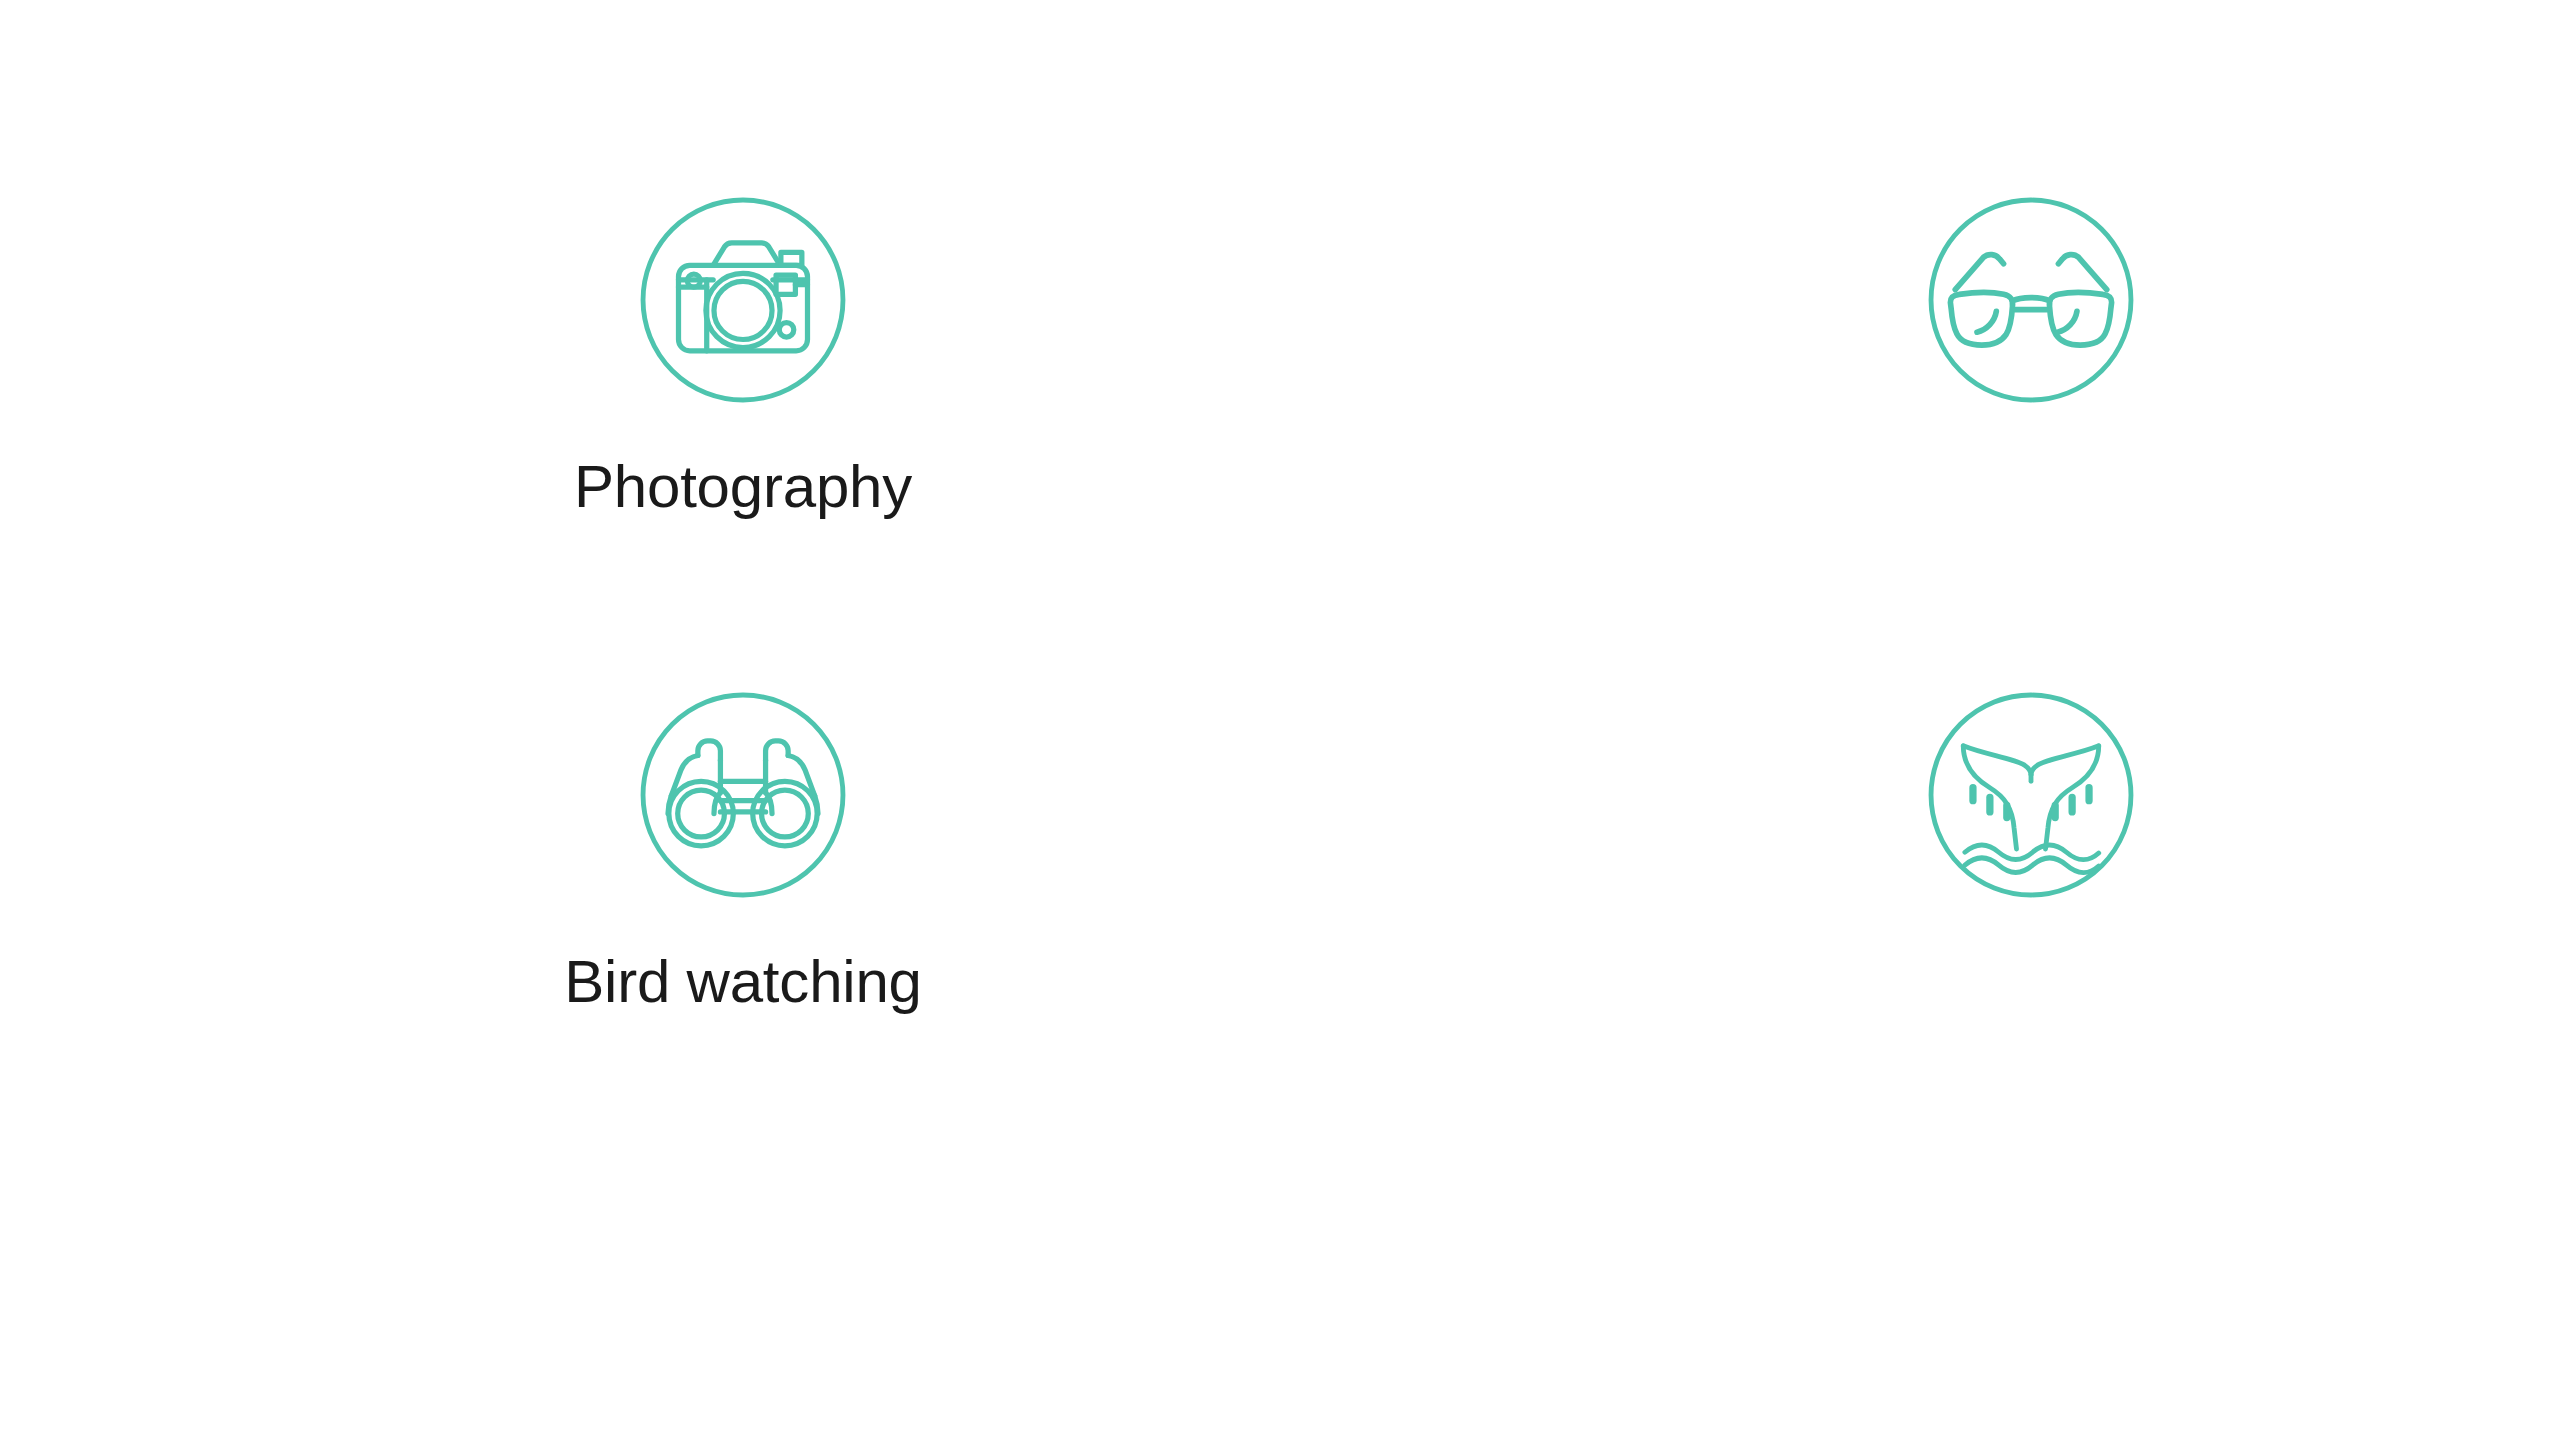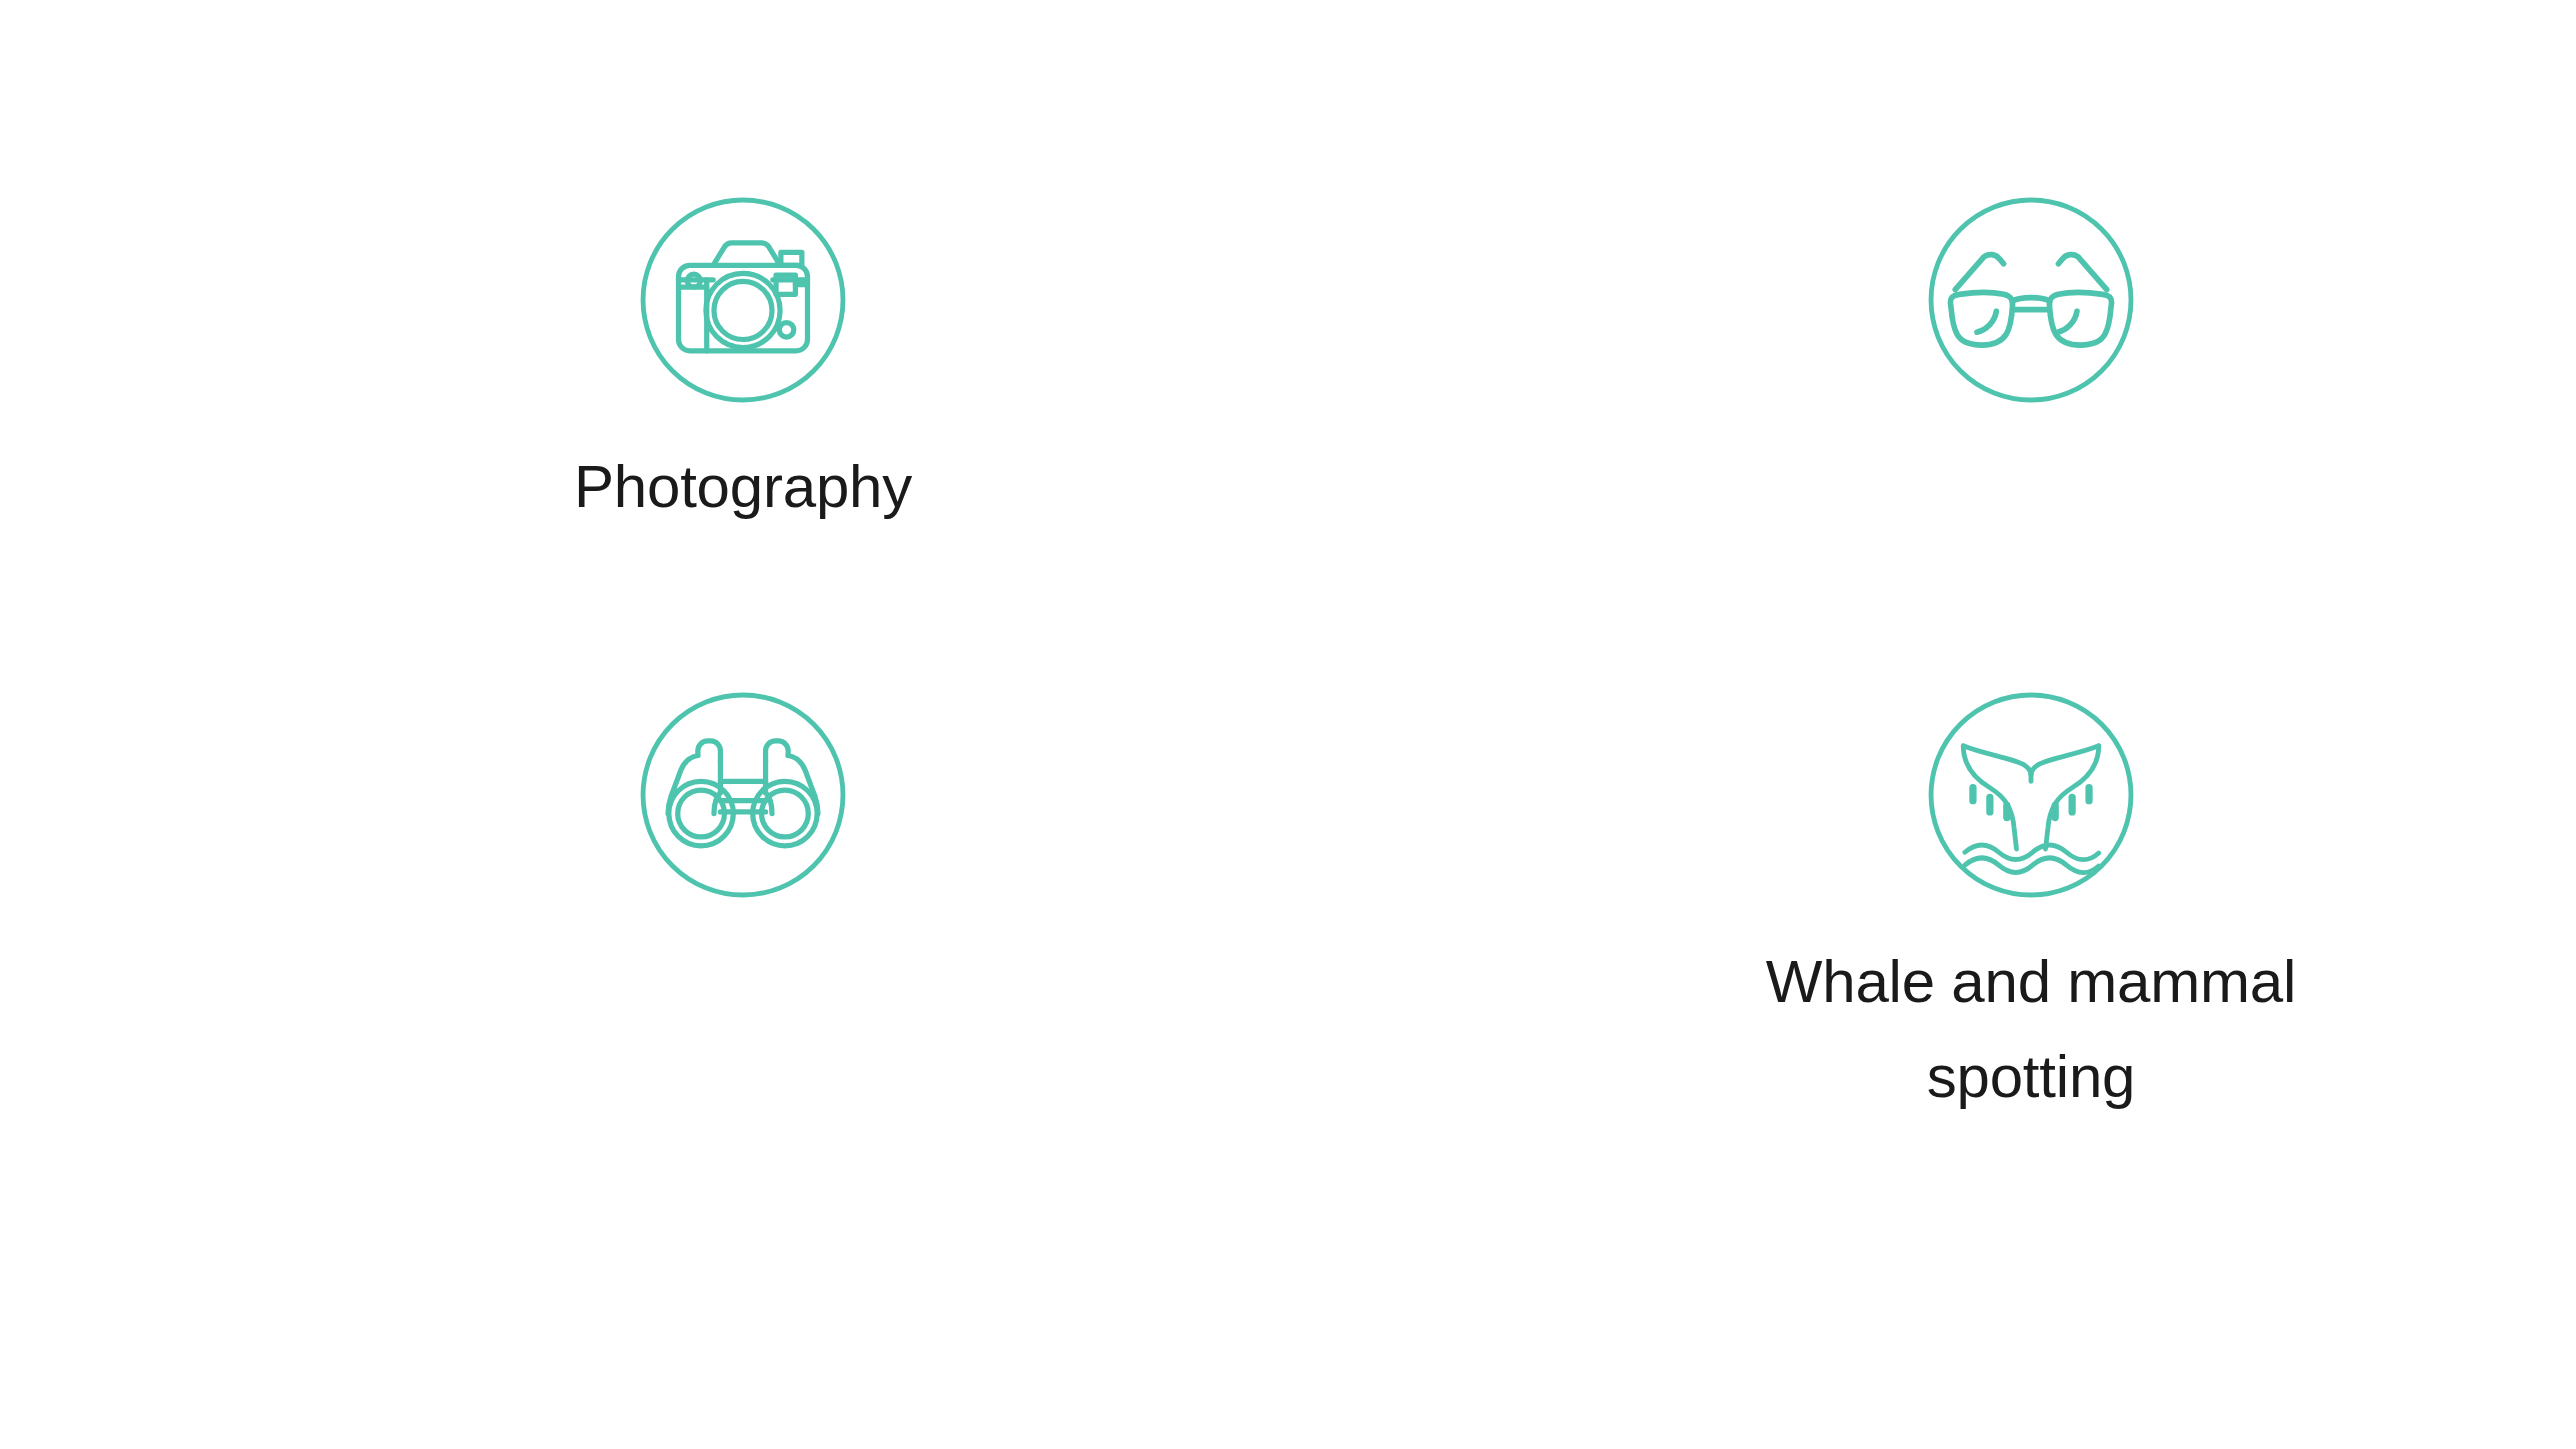--- a/index.html
+++ b/index.html
@@ -178,20 +178,21 @@
               <circle cx="181" cy="152" r="29"></circle>
               <path d="M218 130 C221 138 222 145 222 152"></path>
               <path d="M157 126 C162 131 165 141 165 152"></path>
 
               <path d="M101 112 L157 112"></path>
               <path d="M101 136 L157 136"></path>
               <path d="M101 150 L157 150"></path>
             </g>
           </svg>
         </span>
+        <div class="caption">Bird watching</div>
       </div>
     </div>
 
     <div class="cell col-right row-bottom">
       <div class="cell-inner">
         <span class="icon-badge">
           <svg viewBox="0 0 258 258" width="208" height="208" xmlns="http://www.w3.org/2000/svg">
             <circle cx="129" cy="129" r="124" fill="none" stroke="#4ec4ae" stroke-width="6"></circle>
             <g fill="none" stroke="#4ec4ae" stroke-width="6" stroke-linecap="round" stroke-linejoin="round">
 
@@ -209,20 +210,18 @@
               <path d="M57 120 L57 136" stroke-width="9"></path>
               <path d="M78 132 L78 150" stroke-width="9"></path>
               <path d="M99 142 L99 157" stroke-width="9"></path>
 
               <path d="M201 120 L201 136" stroke-width="9"></path>
               <path d="M180 132 L180 150" stroke-width="9"></path>
               <path d="M159 142 L159 157" stroke-width="9"></path>
             </g>
           </svg>
         </span>
-        <div class="caption">Whale and mammal
-spotting</div>
       </div>
     </div>
 
   </div>
 </div>
 
 
 </body></html>

